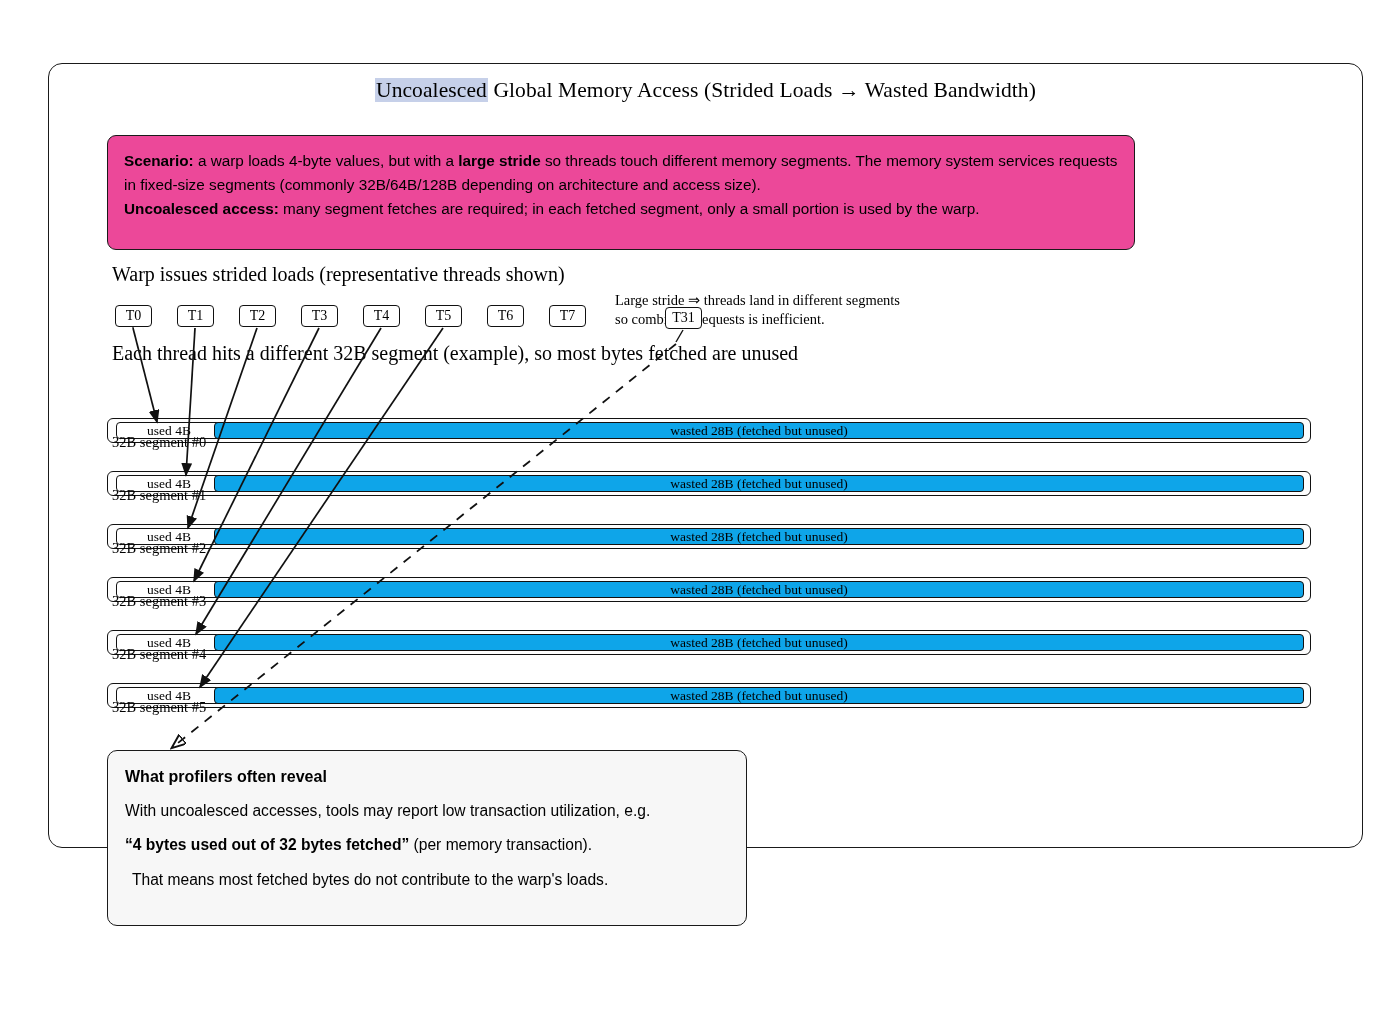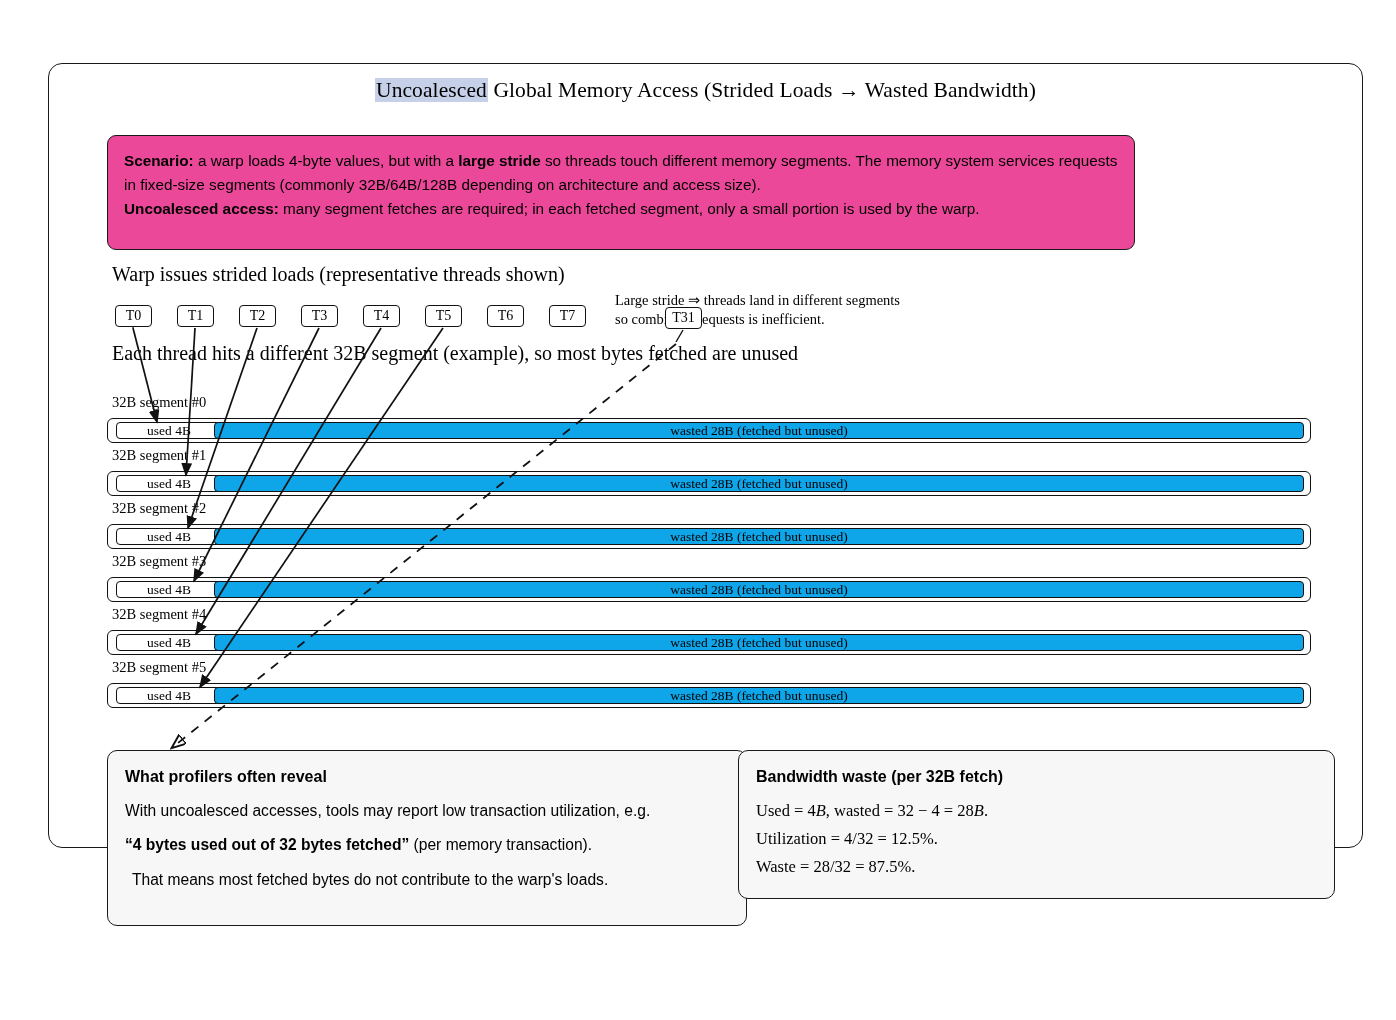--- a/index.html
+++ b/index.html
@@ -52,21 +52,21 @@
   
   .stride-note{
     position:absolute;left:615px;top:283px;width:400px;
     font-family:"Liberation Serif",serif;font-size:14.5px;line-height:1.32;
     z-index:3;
   }
 
   
   .seg-label{
     position:absolute;left:112px;font-family:"Liberation Serif",serif;
-    font-size:14.5px;white-space:nowrap;z-index:4;
+    font-size:14.5px;white-space:nowrap;z-index:4;margin-top:40px;
   }
   .seg-bar{
     position:absolute;left:107px;width:1204px;height:25px;
     border:1.5px solid #111;border-radius:6px;background:#fdfdfd;
     box-sizing:border-box;z-index:2;
   }
   .used-box{
     position:absolute;left:8px;top:3px;width:106px;height:17px;
     border:1.3px solid #111;border-radius:4px;background:#ffffff;
     box-sizing:border-box;font-family:"Liberation Serif",serif;font-size:13.5px;
@@ -200,20 +200,14 @@
     <path d="M676,336 L173,739" stroke="#111" stroke-width="1.8" fill="none" stroke-dasharray="9,8" marker-end="url(#ahd)"></path>
   </svg>
 
   <div class="bottom-left">
     <div class="hd">What profilers often reveal</div>
     <p>With uncoalesced accesses, tools may report low transaction utilization, e.g.</p>
     <p><b>“4 bytes used out of 32 bytes fetched”</b><span> (per memory transaction).</span></p>
     <p>That means most fetched bytes do not contribute to the warp's loads.</p>
   </div>
 
-  <div class="bottom-right">
-    <div class="hd">Bandwidth waste (per 32B fetch)</div>
-    <div class="line"><span>Used = 4</span><span class="mi">B</span><span>, wasted = 32 − 4 = 28</span><span class="mi">B</span><span>.</span></div>
-    <div class="line">Utilization = 4/32 = 12.5%.</div>
-    <div class="line">Waste = 28/32 = 87.5%.</div>
-  </div>
 
 </div>
 
 </body></html>

